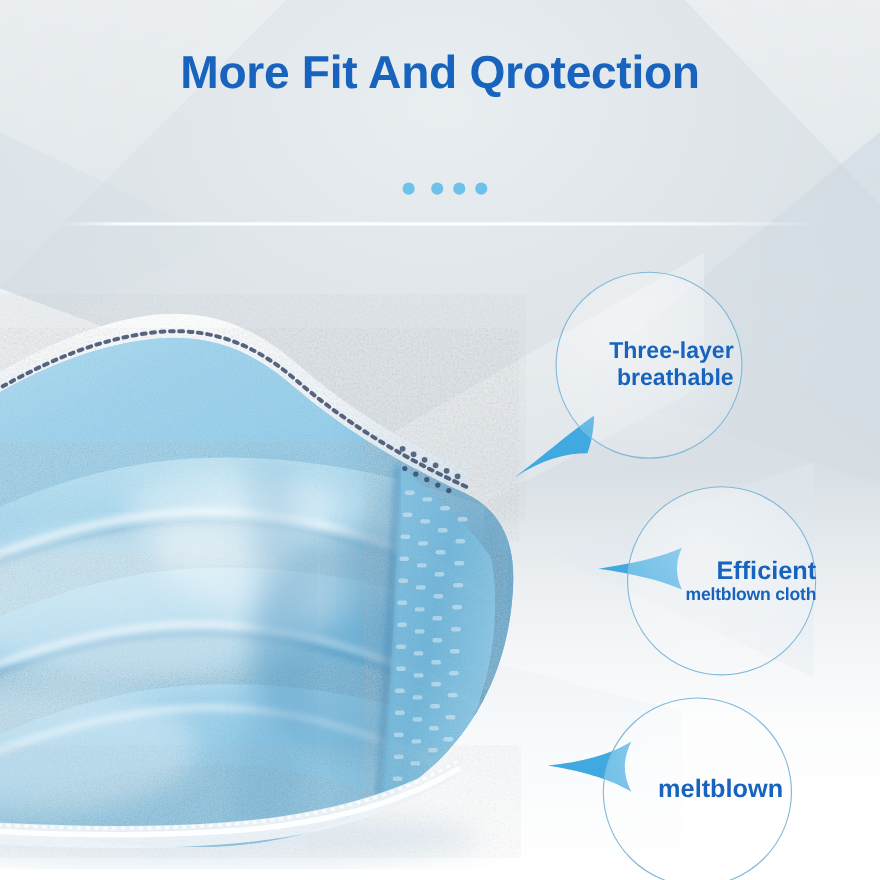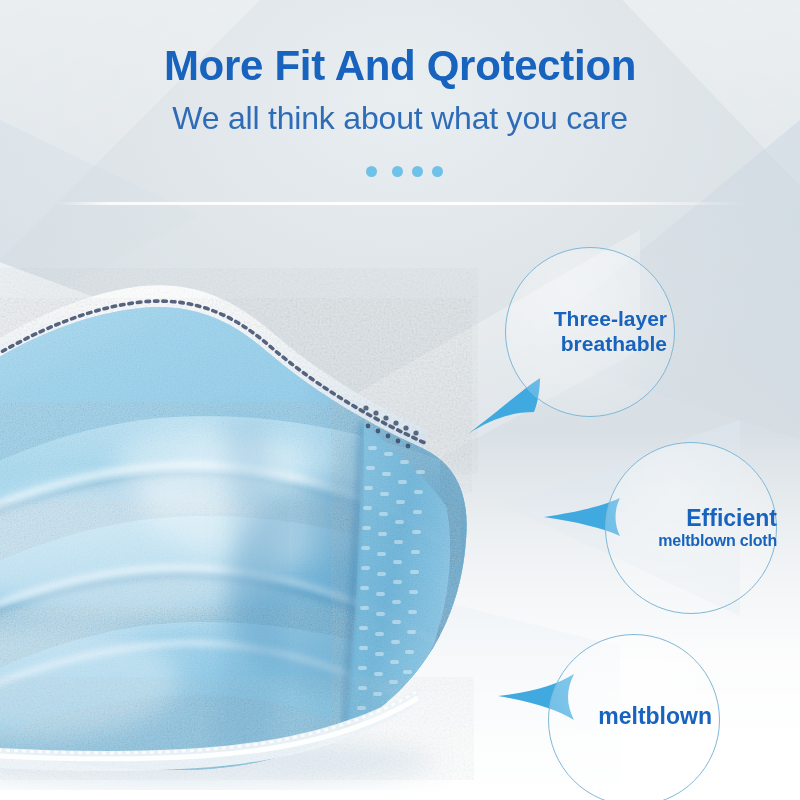--- a/index.html
+++ b/index.html
@@ -153,21 +153,21 @@
     color: #1763BD;
     line-height: 1.18;
     padding: 0 8px;
     box-sizing: border-box;
   }
   .c-line1 { display:block; font-weight: bold; }
   .c-line2 { display:block; font-weight: bold; }
 
   #callout-1 { left: 505px; top: 247px; width: 170px; height: 170px; }
   #callout-1 .c-line1, #callout-1 .c-line2 { font-size: 21px; }
-  #callout-2 { left: 605px; top: 442px; width: 172px; height: 172px; }
+  #callout-2 { left: 570px; top: 442px; width: 172px; height: 172px; }
   #callout-2 .c-line1 { font-size: 23px; }
   #callout-2 .c-line2 { font-size: 16px; letter-spacing:-0.2px; }
   #callout-3 { left: 548px; top: 634px; width: 172px; height: 172px; }
   #callout-3 .c-line1, #callout-3 .c-line2 { font-size: 23px; }
   #callout-2 .ctext { left:-8px; right:-8px; }
   #callout-3 .ctext { transform: translateY(-62%); }
 
   .pointer {
     position: absolute;
     overflow: visible;
@@ -186,21 +186,20 @@
   <div class="facet f3"></div>
   <div class="facet f8"></div>
   <div class="facet f4"></div>
   <div class="facet f1"></div>
   <div class="facet f5"></div>
   <div class="bg-lower-white"></div>
   <div class="facet f6"></div>
   <div class="facet f7"></div>
 
   <div class="headline">More Fit And Qrotection</div>
-  <div class="subhead">We all think about what you care</div>
 
   <div class="dots">
     <span class="dot" style="left:366px"></span>
     <span class="dot" style="left:392px"></span>
     <span class="dot" style="left:412px"></span>
     <span class="dot" style="left:432px"></span>
   </div>
 
   <div class="divider"></div>
 

